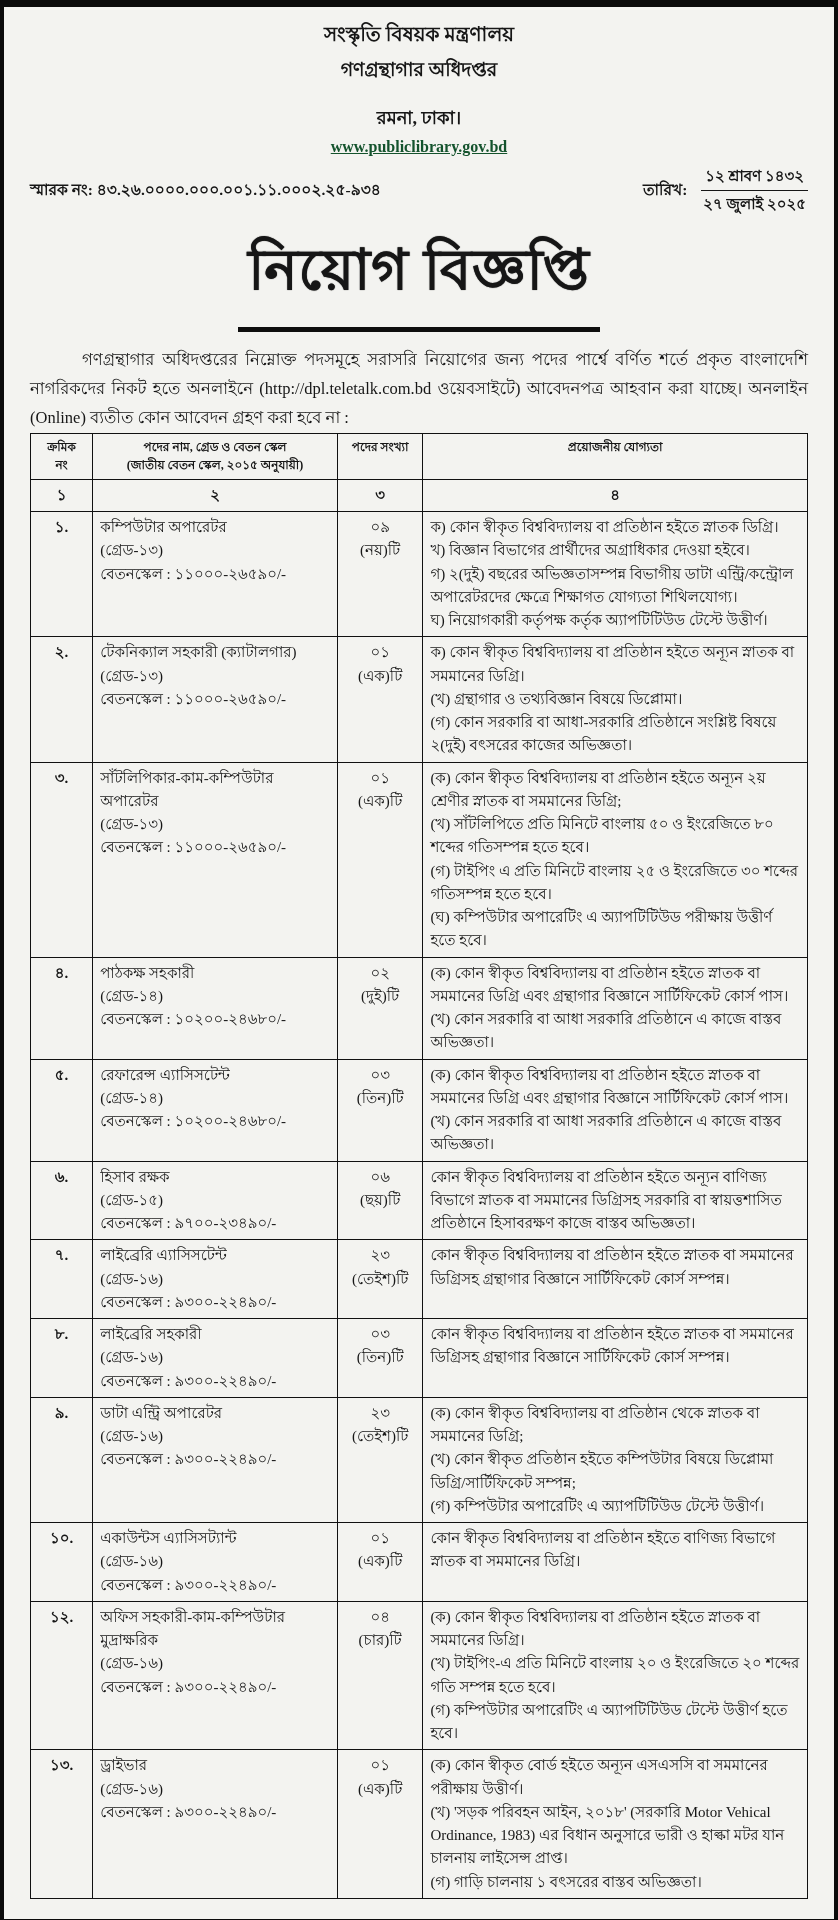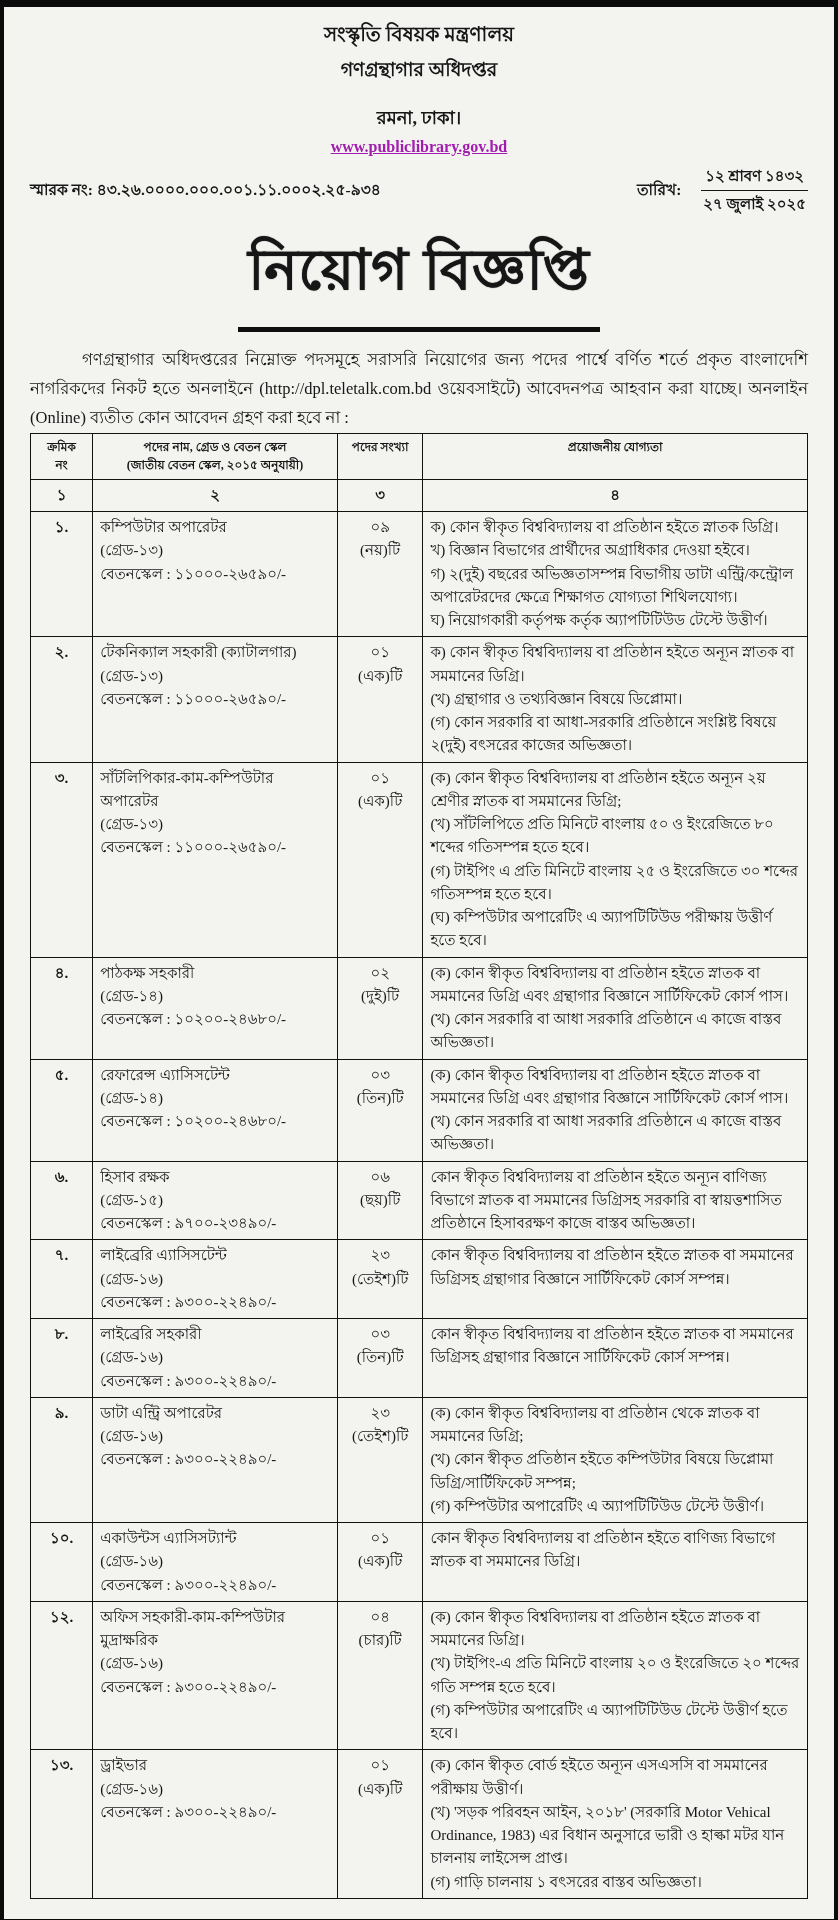--- a/index.html
+++ b/index.html
@@ -18,27 +18,27 @@
     padding: 12px 26px 20px 26px;
     position: relative;
   }
   
   .doc-header { text-align: center; }
   .gov-name { font-size: 31px; font-weight: 700; letter-spacing: .5px; }
   .ministry  { font-size: 20px; font-weight: 600; }
   .dept      { font-size: 19px; font-weight: 600; margin-top: 3px; }
   .loc       { font-size: 18px; font-weight: 600; margin-top: 17px; }
   .website   { font-size: 16px; font-weight: 700; margin-top: 3px; }
-  .website a { color: #a21caf; text-decoration: underline; font-family: "Liberation Serif", serif; }
+  .website a { color: #14532d; text-decoration: underline; font-family: "Liberation Serif", serif; }
   .memo-row  {
     display: flex; justify-content: space-between; align-items: center;
     margin-top: 8px; font-size: 15.5px;
   }
   .memo-no { font-weight: 600; }
-  .date-wrap { display: flex; align-items: center; gap: 20px; font-weight: 600; }
+  .date-wrap { display: flex; align-items: center; gap: 14px; font-weight: 600; }
   .date-stack { display: inline-block; text-align: center; font-size: 15px; }
   .date-top { display: block; border-bottom: 1.5px solid #161616; padding: 0 4px 1px 4px; }
   .date-bottom { display: block; padding-top: 1px; }
   
   .title-wrap { text-align: center; margin: 10px 0 14px 0; }
   .notice-title {
     display: inline-block;
     font-size: 56px; font-weight: 700;
     border-bottom: 5px solid #0e0e0e;
     padding: 0 10px 6px 10px;

